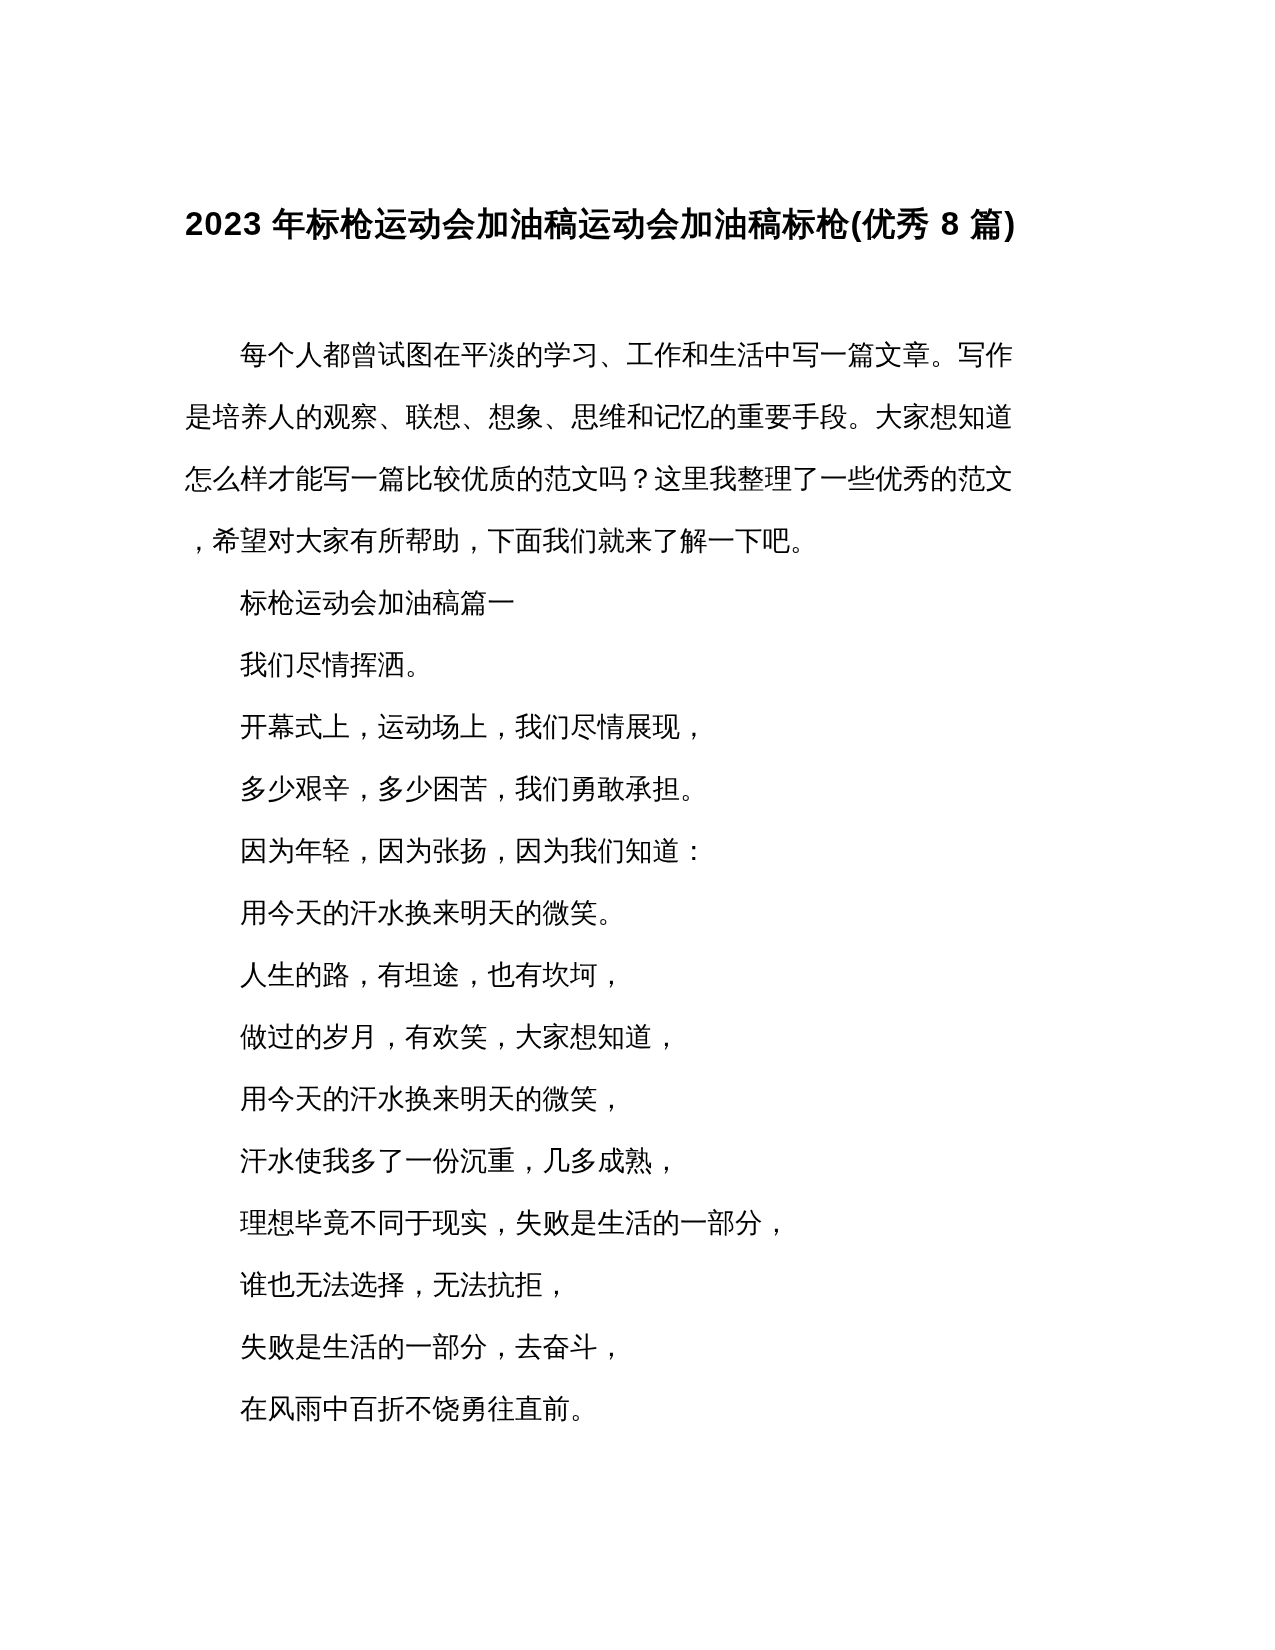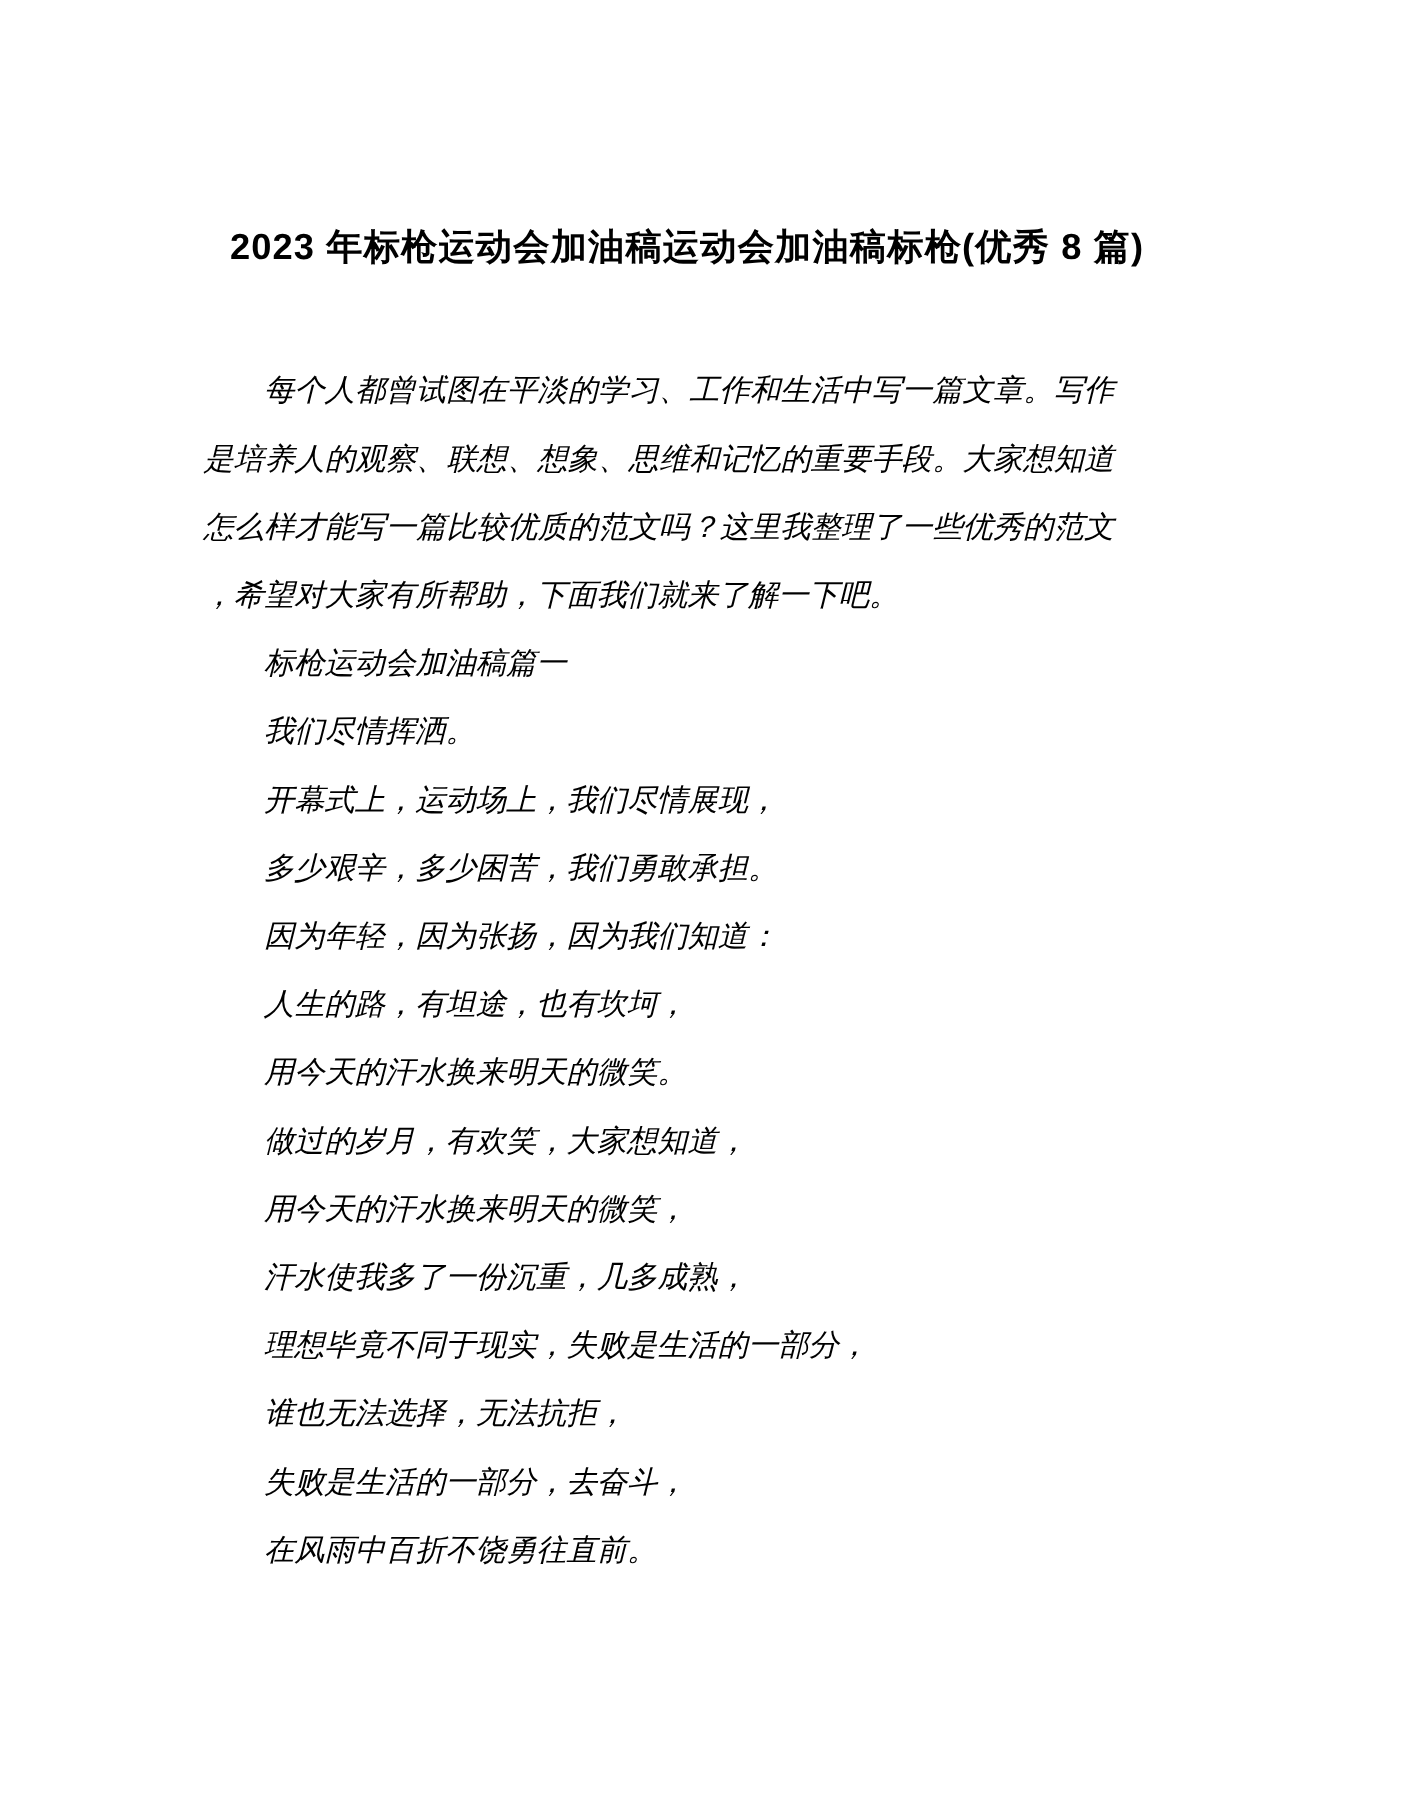--- a/index.html
+++ b/index.html
@@ -17,30 +17,28 @@
     top: 200px;
     left: 185px;
     width: 828px;
     text-align: center;
     font-size: 33px;
     line-height: 48px;
     font-weight: 700;
     font-family: "Liberation Sans", "DejaVu Sans", sans-serif;
     letter-spacing: 1px;
     white-space: nowrap;
-    margin-left: 24px;
   }
   .body-text {
     position: absolute;
     top: 324px;
     left: 185px;
     width: 828px;
     font-size: 27.5px;
     line-height: 62px;
-    font-style: italic;
   }
   .line { white-space: nowrap; }
   .justify {
     white-space: normal;
     text-align: justify;
     text-align-last: justify;
     text-justify: inter-character;
   }
   .indent { text-indent: 55px; }
 </style>
@@ -57,22 +55,22 @@
     <div class="line justify">是培养人的观察、联想、想象、思维和记忆的重要手段。大家想知道</div>
     <div class="line justify">怎么样才能写一篇比较优质的范文吗？这里我整理了一些优秀的范文</div>
     <div class="line">，希望对大家有所帮助，下面我们就来了解一下吧。</div>
 
     <div class="line indent">标枪运动会加油稿篇一</div>
 
     <div class="line indent">我们尽情挥洒。</div>
     <div class="line indent">开幕式上，运动场上，我们尽情展现，</div>
     <div class="line indent">多少艰辛，多少困苦，我们勇敢承担。</div>
     <div class="line indent">因为年轻，因为张扬，因为我们知道：</div>
+    <div class="line indent">用今天的汗水换来明天的微笑。</div>
     <div class="line indent">人生的路，有坦途，也有坎坷，</div>
-    <div class="line indent">用今天的汗水换来明天的微笑。</div>
     <div class="line indent">做过的岁月，有欢笑，大家想知道，</div>
     <div class="line indent">用今天的汗水换来明天的微笑，</div>
     <div class="line indent">汗水使我多了一份沉重，几多成熟，</div>
     <div class="line indent">理想毕竟不同于现实，失败是生活的一部分，</div>
     <div class="line indent">谁也无法选择，无法抗拒，</div>
     <div class="line indent">失败是生活的一部分，去奋斗，</div>
     <div class="line indent">在风雨中百折不饶勇往直前。</div>
 
   </div>
 </div>

